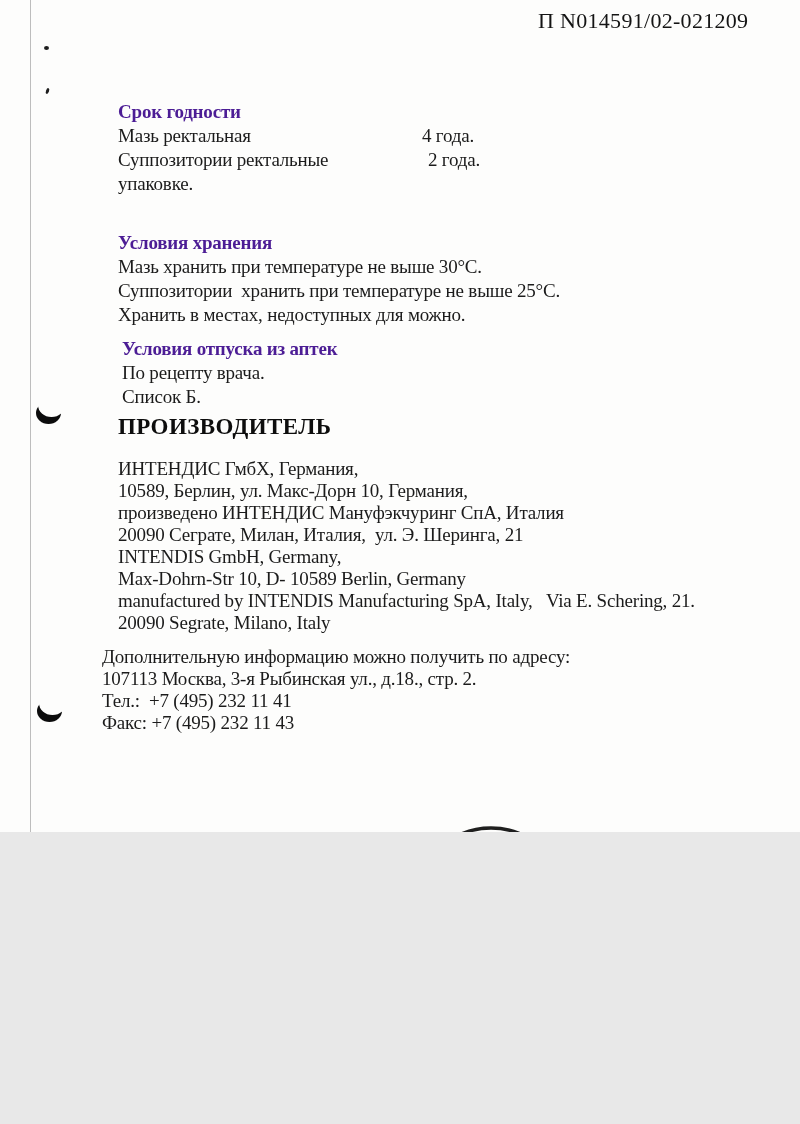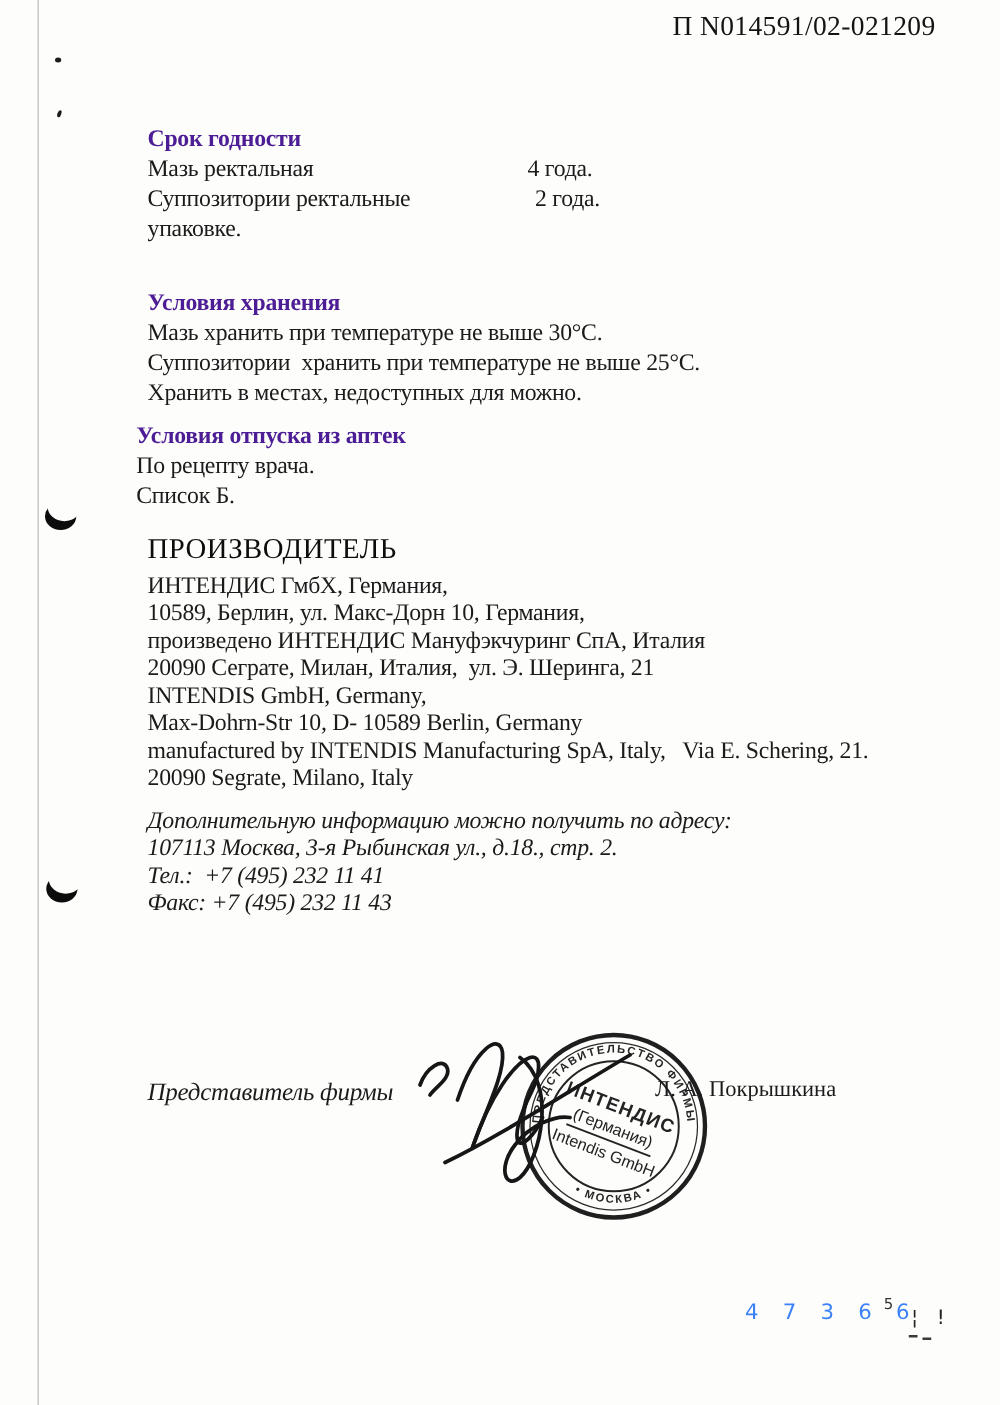--- a/index.html
+++ b/index.html
@@ -1,24 +1,24 @@
 <!DOCTYPE html>
 <html><head>
 <meta charset="utf-8">
 <style>
   html,body{margin:0;padding:0;background:#e8e8e8;}
-  .page{position:relative;width:800px;height:1124px;background:#fdfdfc;overflow:hidden;
+  .page{position:relative;width:800px;height:832px;background:#fdfdfc;overflow:hidden;
         font-family:"Liberation Serif", serif;color:#1b1b1b;}
   .abs{position:absolute;}
   .line{white-space:pre;}
   .b{font-weight:bold;color:#4c1d95;}
   .body-txt{font-size:19px;line-height:24px;letter-spacing:-0.2px;}
   .tight{line-height:22px;}
   .reg{font-size:22px;letter-spacing:0.3px;color:#141414;}
-  .h1{font-size:23px;font-weight:normal;letter-spacing:0.4px;color:#0d0d0d;margin-top:12px;}
+  .h1{font-size:23px;font-weight:bold;letter-spacing:0.4px;color:#0d0d0d;}
   .just{width:610px;text-align:justify;text-align-last:justify;}
   .row{position:relative;height:24px;}
   .row .val{position:absolute;top:0;text-align:right;}
   .edge-line{position:absolute;left:30px;top:0;width:1px;height:1124px;background:#bdbdbd;}
   .crescent{position:absolute;width:25px;height:23px;}
   .crescent .c1{position:absolute;left:0;top:0;width:25px;height:22px;background:#0c0c0c;border-radius:50%;}
   .crescent .c2{position:absolute;left:2px;top:-9px;width:27px;height:24px;background:#fdfdfc;border-radius:50%;}
   .dot{position:absolute;background:#1d1d1d;border-radius:50%;}
   .sig-name{font-size:18px;z-index:3;}
   .stamp{z-index:1;}
@@ -60,40 +60,40 @@
     <div>упаковке.</div>
   </div>
 
   <div class="abs body-txt" style="left:118px;top:231px;">
     <div class="b line">Условия хранения</div>
     <div class="line">Мазь хранить при температуре не выше 30°С.</div>
     <div class="line">Суппозитории  хранить при температуре не выше 25°С.</div>
     <div class="line">Хранить в местах, недоступных для можно.</div>
   </div>
 
-  <div class="abs body-txt" style="left:109px;top:337px;">
+  <div class="abs body-txt" style="left:122px;top:337px;">
     <div class="b line">Условия отпуска из аптек</div>
     <div class="line">По рецепту врача.</div>
     <div class="line">Список Б.</div>
   </div>
 
   <div class="abs h1" style="left:118px;top:414px;">ПРОИЗВОДИТЕЛЬ</div>
 
   <div class="abs body-txt tight" style="left:118px;top:458px;">
     <div class="line">ИНТЕНДИС ГмбХ, Германия,</div>
     <div class="line">10589, Берлин, ул. Макс-Дорн 10, Германия,</div>
     <div class="line">произведено ИНТЕНДИС Мануфэкчуринг СпА, Италия</div>
     <div class="line">20090 Сеграте, Милан, Италия,  ул. Э. Шеринга, 21</div>
     <div class="line">INTENDIS GmbH, Germany,</div>
     <div class="line">Max-Dohrn-Str 10, D- 10589 Berlin, Germany</div>
     <div class="line">manufactured by INTENDIS Manufacturing SpA, Italy,   Via E. Schering, 21.</div>
     <div class="line">20090 Segrate, Milano, Italy</div>
   </div>
 
-  <div class="abs body-txt tight" style="left:118px;top:646px;font-style:italic;">
+  <div class="abs body-txt tight" style="left:102px;top:646px;">
     <div class="line">Дополнительную информацию можно получить по адресу:</div>
     <div class="line">107113 Москва, 3-я Рыбинская ул., д.18., стр. 2.</div>
     <div class="line">Тел.:  +7 (495) 232 11 41</div>
     <div class="line">Факс: +7 (495) 232 11 43</div>
   </div>
 
   <div class="abs body-txt line" style="left:118px;top:862px;font-size:20px;font-style:italic;">Представитель фирмы</div>
 
   <div class="abs sig-name line" style="left:524px;top:861px;">Л. А. Покрышкина</div>
 

